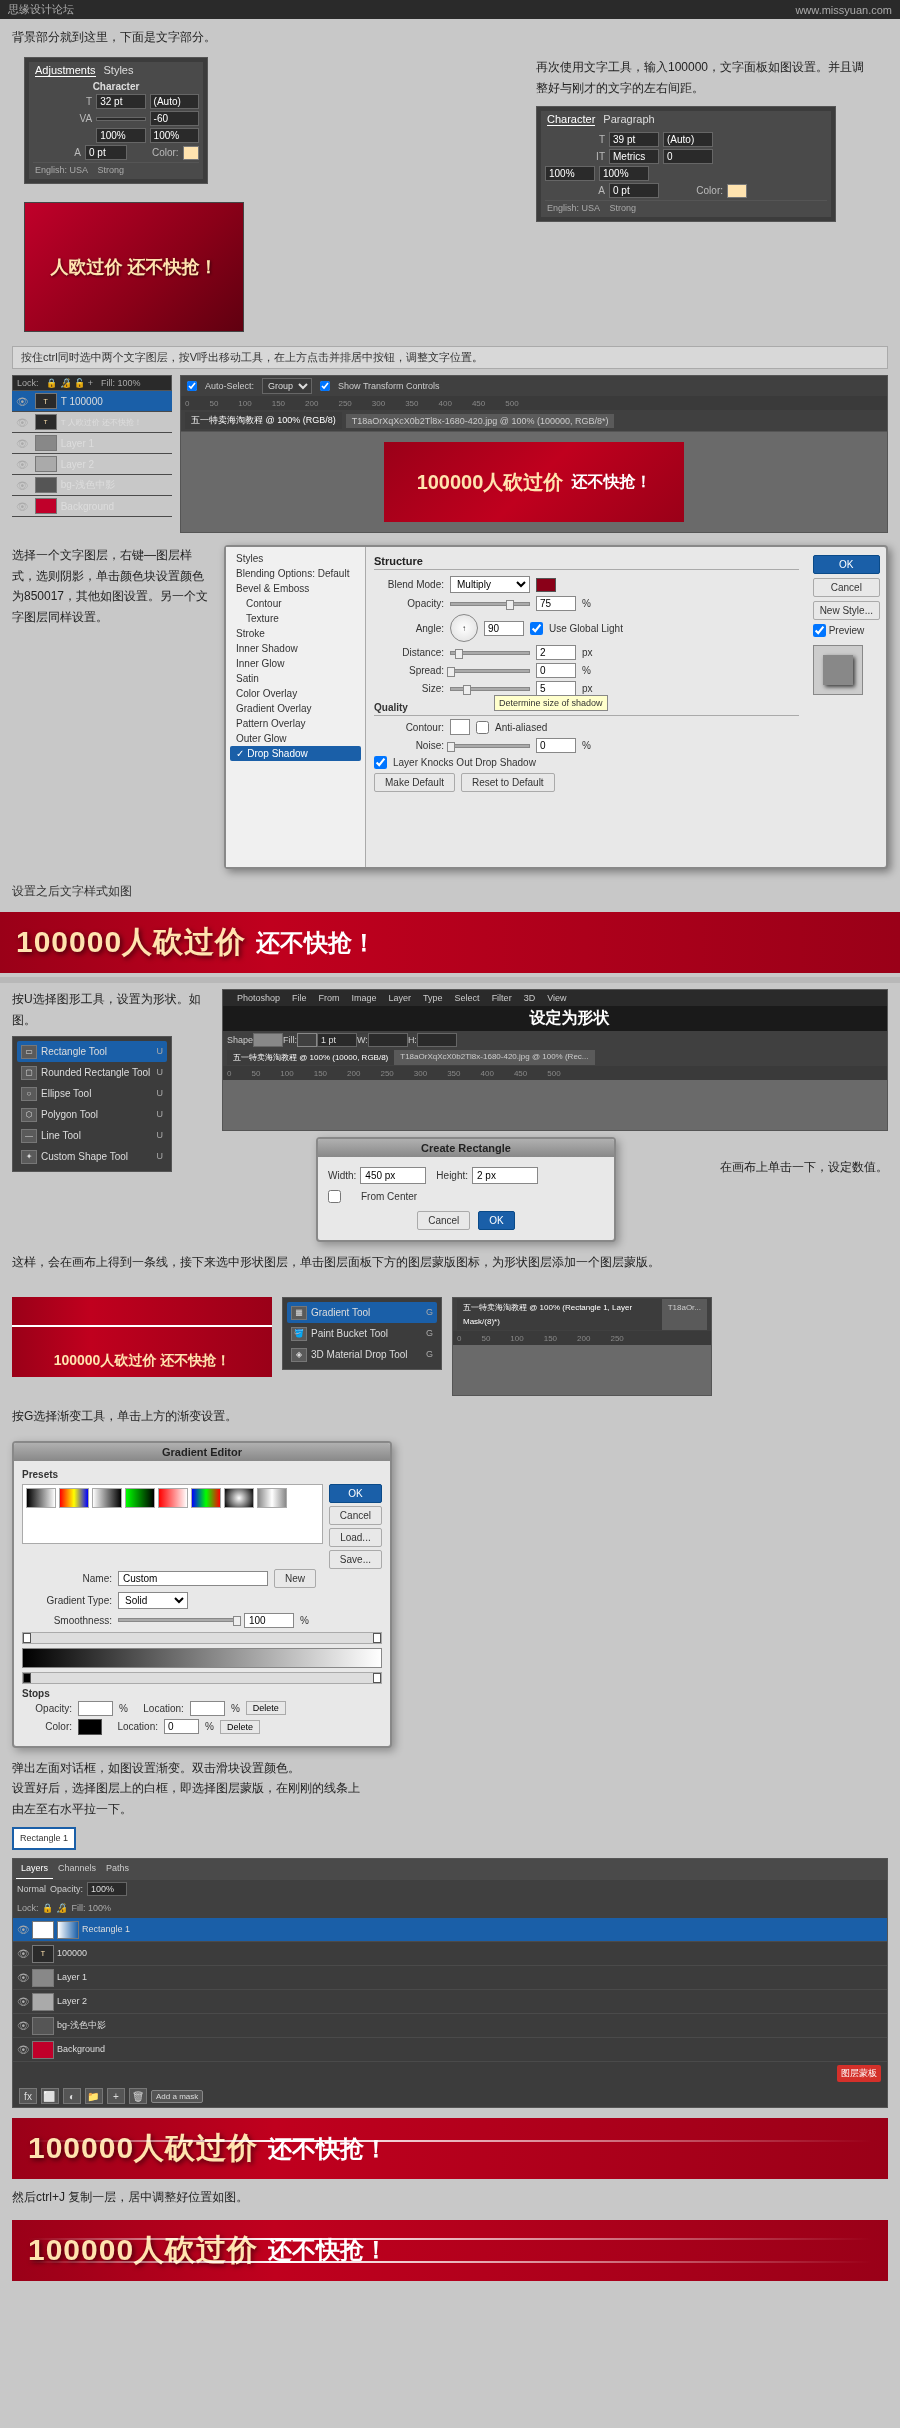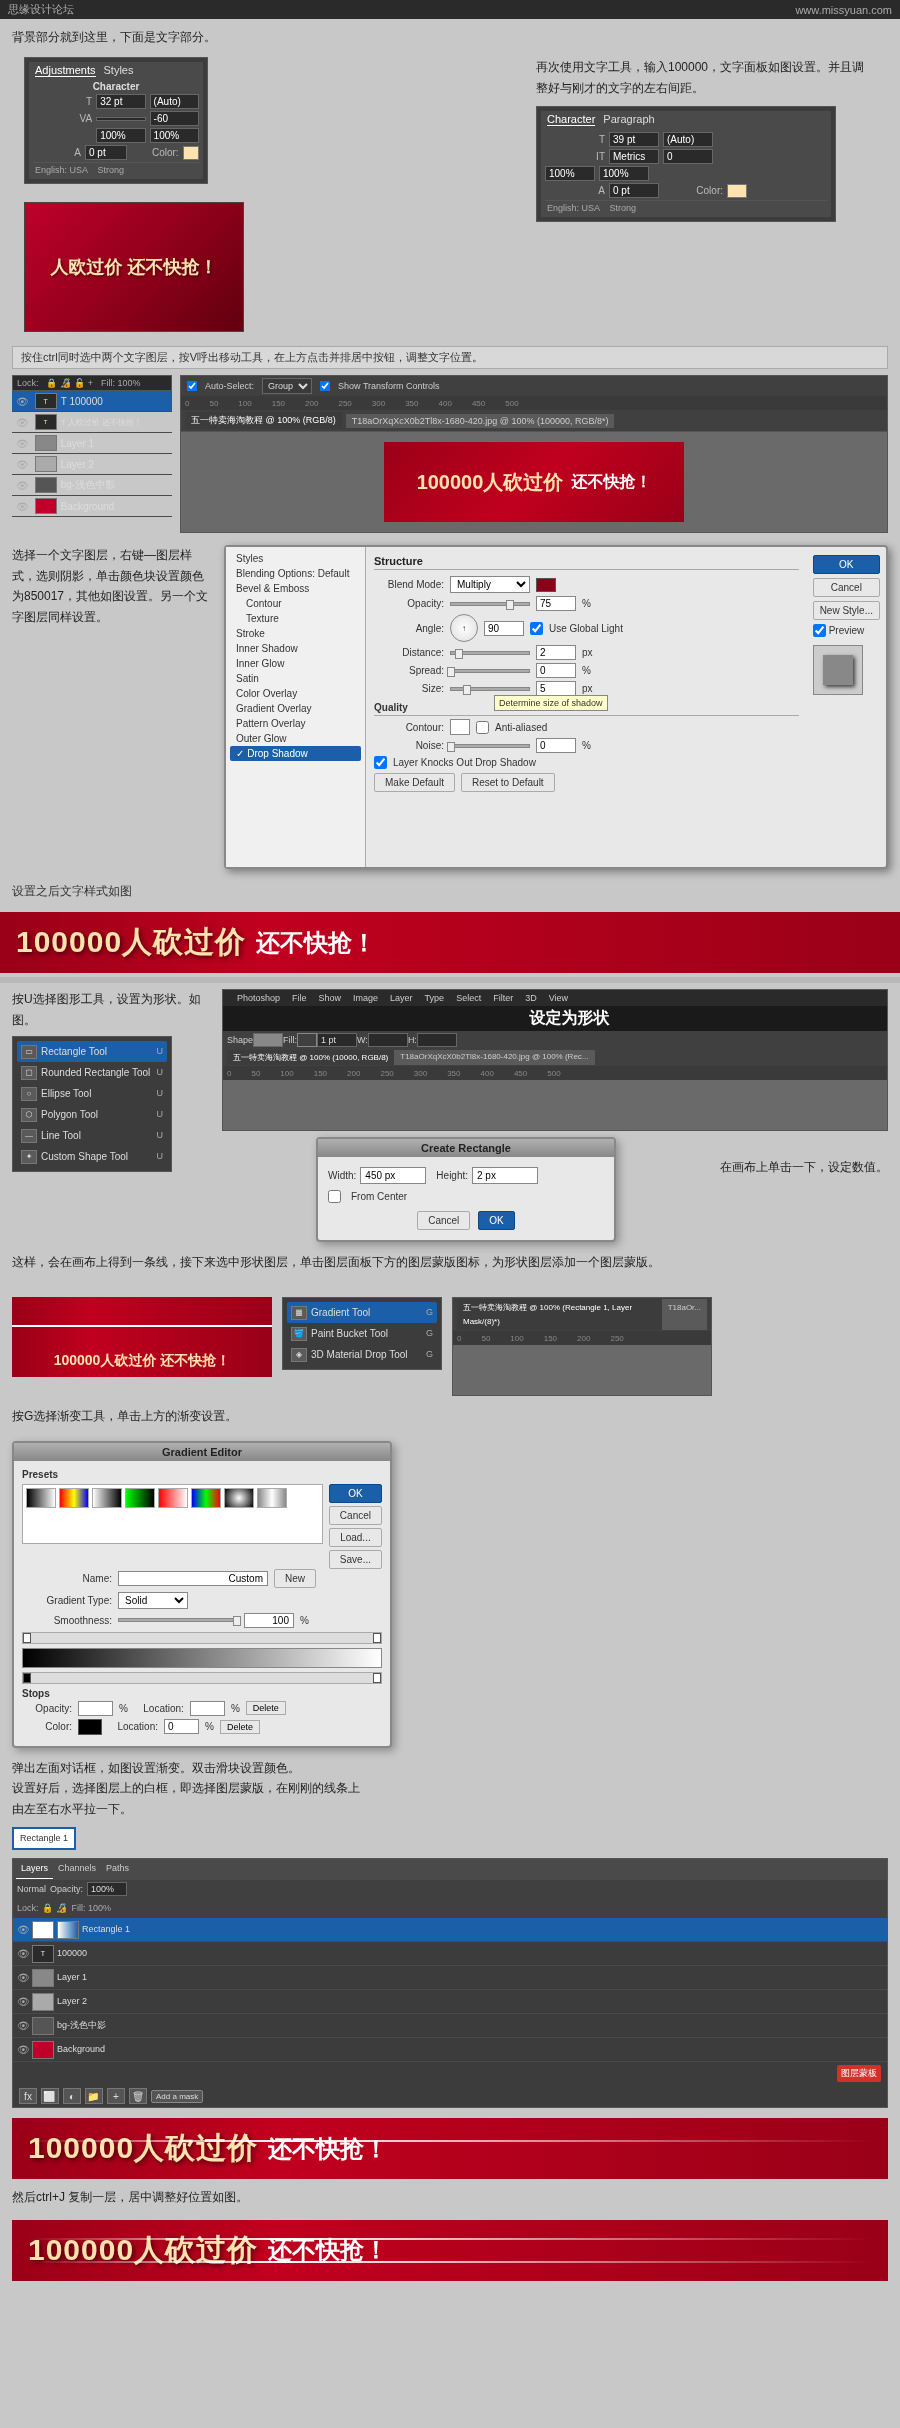--- a/index.html
+++ b/index.html
@@ -451,21 +451,21 @@
     .create-rect-input {
       background: #fff;
       border: 1px solid #888;
       font-size: 10px;
       padding: 2px 4px;
       width: 66px;
     }
     .create-rect-checkbox-row {
       display: flex;
       align-items: center;
-      gap: 10px;
+      gap: 20px;
       font-size: 10px;
       color: #333;
       margin-bottom: 8px;
     }
     .create-rect-buttons {
       display: flex;
       justify-content: center;
       gap: 8px;
     }
     .gradient-tools-panel {
@@ -534,21 +534,20 @@
     .ge-label {
       width: 90px;
       text-align: right;
     }
     .ge-input {
       background: #fff;
       border: 1px solid #888;
       font-size: 10px;
       padding: 1px 4px;
       width: 150px;
-      text-align: right;
     }
     .ge-input-short {
       width: 50px;
     }
     .ge-select {
       background: #fff;
       border: 1px solid #888;
       font-size: 10px;
       padding: 1px 2px;
       width: 70px;
@@ -1193,21 +1192,21 @@
     </div>
 
     <div class="section4-right">
 
       <div class="ps-window">
 
         <div class="photoshop-topbar">
           <div class="ps-menus">
             <span class="ps-menu">Photoshop</span>
             <span class="ps-menu">File</span>
-            <span class="ps-menu">Show</span>
+            <span class="ps-menu">From</span>
             <span class="ps-menu">Image</span>
             <span class="ps-menu">Layer</span>
             <span class="ps-menu">Type</span>
             <span class="ps-menu">Select</span>
             <span class="ps-menu">Filter</span>
             <span class="ps-menu">3D</span>
             <span class="ps-menu">View</span>
           </div>
         </div>
 

